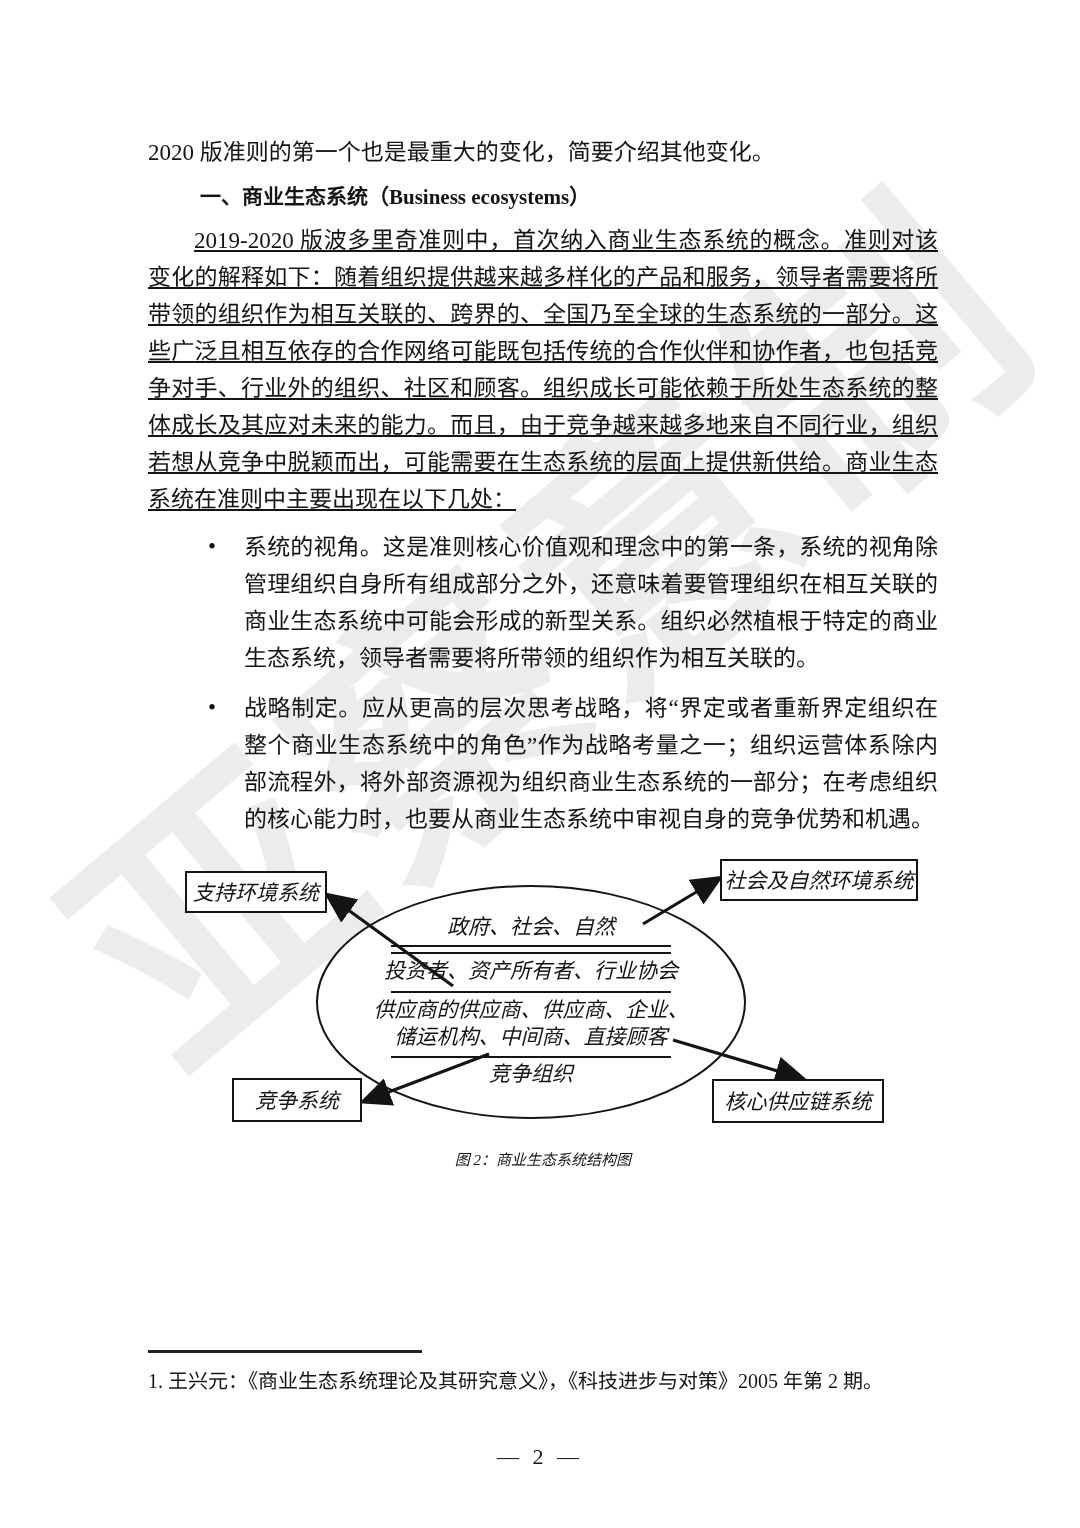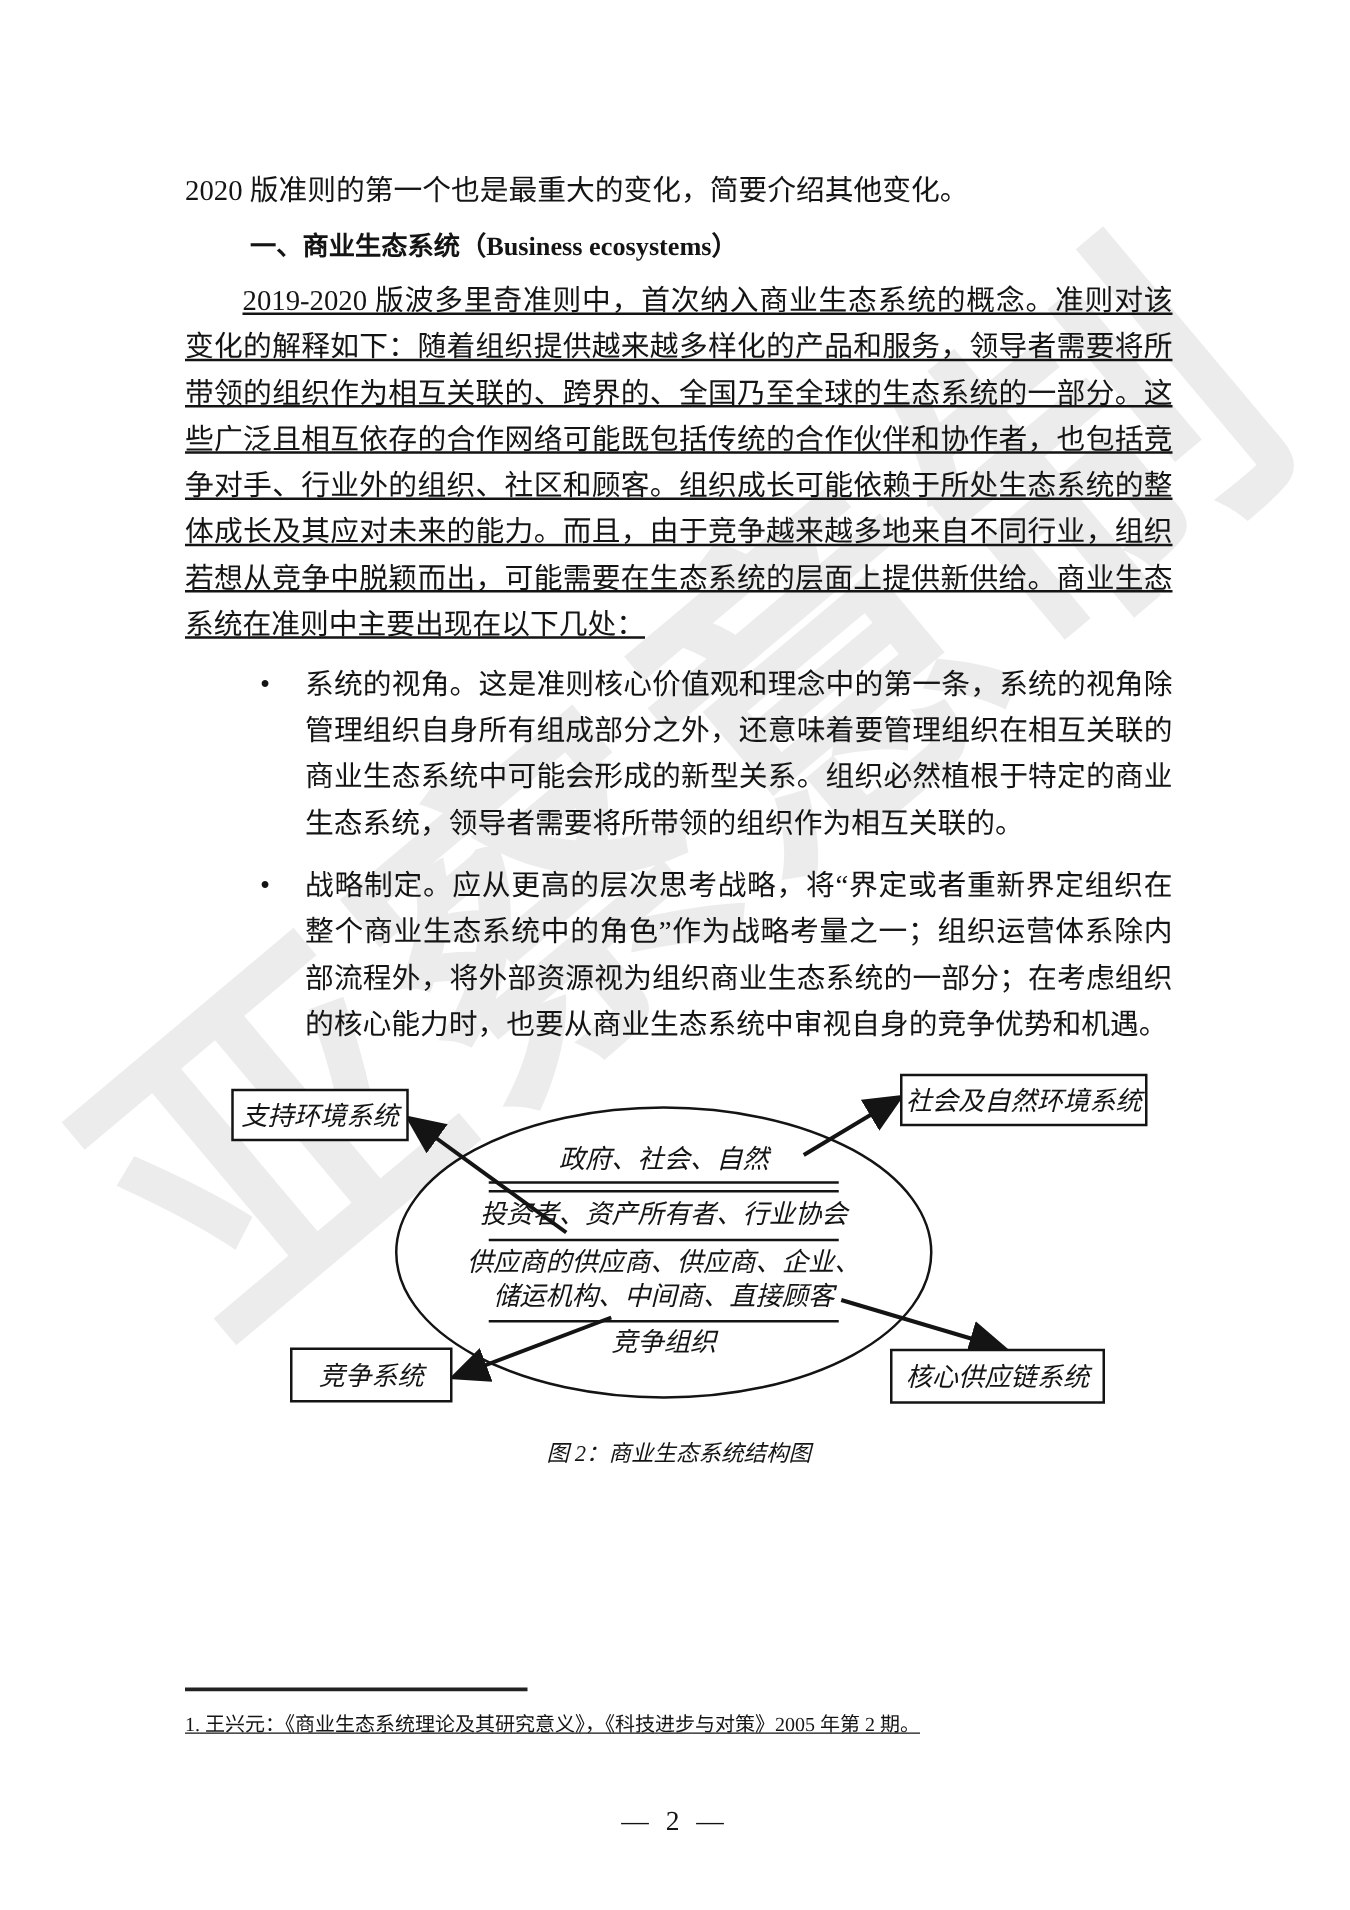--- a/index.html
+++ b/index.html
@@ -36,24 +36,24 @@
   ul.points{list-style:none;margin:11px 0 6px;padding:0;}
   ul.points li{
     position:relative;font-size:23px;line-height:37px;
     padding-left:96px;margin:0 0 13px;text-align:justify;
   }
   ul.points li .dot{position:absolute;left:60px;top:-1px;}
   .b{font-weight:normal;}
   sup.fn{font-size:14px;vertical-align:super;line-height:0;}
   .figure{margin-top:16px;font-style:italic;}
   .figure svg{display:block;margin:0 auto;}
-  .fig-caption{font-size:18px;text-align:center;margin-top:18px;}
+  .fig-caption{font-size:15px;text-align:center;margin-top:18px;}
   .footnote{position:absolute;left:148px;top:1350px;width:792px;z-index:1;}
   .footnote-rule{width:274px;border-top:3px solid #222;margin:0 0 13px 0;}
-  .footnote-text{font-size:16px;line-height:30px;text-decoration:underline;}
+  .footnote-text{font-size:20px;line-height:30px;}
   .page-number{
     position:absolute;left:0;right:0;top:1444px;
     text-align:center;font-size:22px;z-index:1;letter-spacing:4px;
   }
   svg text{font-family:"Liberation Serif","DejaVu Serif",serif;fill:#141414;}
 </style>
 </head>
 <body>
 
 <div class="page">

